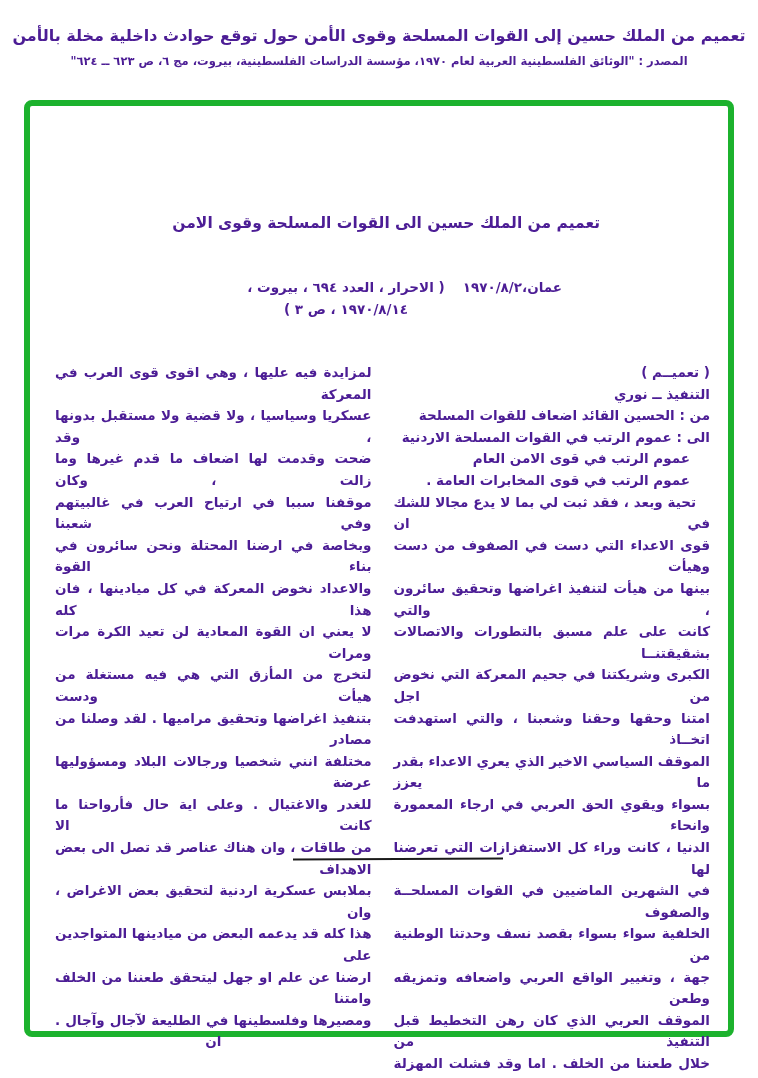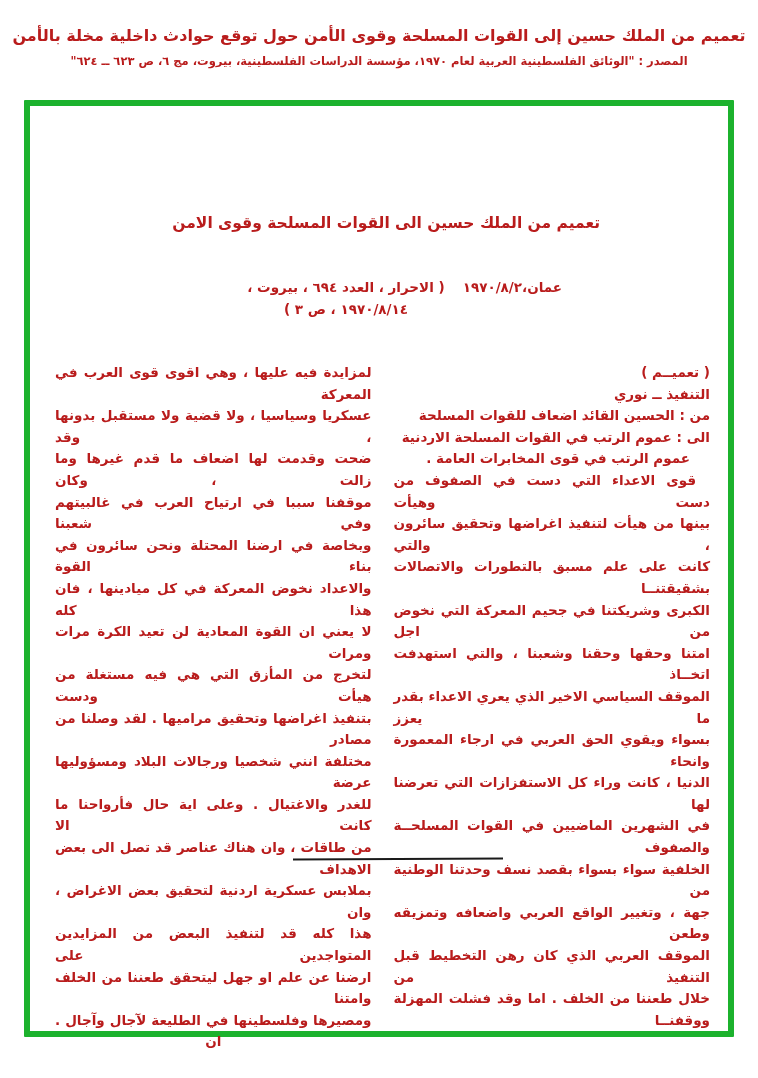--- a/index.html
+++ b/index.html
@@ -9,21 +9,21 @@
     width: 758px;
     height: 1078px;
     overflow: hidden;
     font-family: "DejaVu Sans", sans-serif;
   }
   .page {
     position: relative;
     width: 758px;
     height: 830px;
     background: #ffffff;
-    color: #b91c1c;
+    color: #4c1d95;
     font-weight: 700;
   }
   
   .top-header {
     position: absolute;
     top: 26px;
     left: 0;
     right: 0;
     text-align: center;
     direction: rtl;
@@ -39,21 +39,21 @@
     font-weight: 700;
   }
   
   .frame {
     position: absolute;
     left: 24px;
     top: 100px;
     width: 698px;
     height: 925px;
     border: 6px solid #1cb22d;
-    border-radius: 1px;
+    border-radius: 8px;
     background: transparent;
   }
   
   .doc-title {
     position: absolute;
     top: 102px;
     right: 128px;
     direction: rtl;
     text-align: right;
     font-size: 15.5px;
@@ -143,22 +143,24 @@
       </div>
     </div>
 
     <div class="columns">
 
       <div class="col col-right">
         <div class="memo-heading">( تعميــم )</div>
         <div class="exec-line">التنفيذ ــ نوري</div>
         <div class="addr">من : الحسين القائد اضعاف للقوات المسلحة</div>
         <div class="addr">الى : عموم الرتب في القوات المسلحة الاردنية</div>
+        <div class="addr indent">عموم الرتب في قوى الامن العام</div>
         <div class="addr indent">عموم الرتب في قوى المخابرات العامة .</div>
         <div class="para">
+            <div class="jline">تحية وبعد ، فقد ثبت لي بما لا يدع مجالا للشك في ان</div>
             <div class="jline">قوى الاعداء التي دست في الصفوف من دست وهيأت</div>
             <div class="jline">بينها من هيأت لتنفيذ اغراضها وتحقيق سائرون ، والتي</div>
             <div class="jline">كانت على علم مسبق بالتطورات والاتصالات بشقيقتنــا</div>
             <div class="jline">الكبرى وشريكتنا في جحيم المعركة التي نخوض من اجل</div>
             <div class="jline">امتنا وحقها وحقنا وشعبنا ، والتي استهدفت اتخــاذ</div>
             <div class="jline">الموقف السياسي الاخير الذي يعري الاعداء بقدر ما يعزز</div>
             <div class="jline">بسواء ويقوي الحق العربي في ارجاء المعمورة وانحاء</div>
             <div class="jline">الدنيا ، كانت وراء كل الاستفزازات التي تعرضنا لها</div>
             <div class="jline">في الشهرين الماضيين في القوات المسلحــة والصفوف</div>
             <div class="jline">الخلفية سواء بسواء بقصد نسف وحدتنا الوطنية من</div>
@@ -176,21 +178,21 @@
             <div class="jline">موقفنا سببا في ارتياح العرب في غالبيتهم وفي شعبنا</div>
             <div class="jline">وبخاصة في ارضنا المحتلة ونحن سائرون في بناء القوة</div>
             <div class="jline">والاعداد نخوض المعركة في كل ميادينها ، فان هذا كله</div>
             <div class="jline">لا يعني ان القوة المعادية لن تعيد الكرة مرات ومرات</div>
             <div class="jline">لتخرج من المأزق التي هي فيه مستغلة من هيأت ودست</div>
             <div class="jline">بتنفيذ اغراضها وتحقيق مراميها . لقد وصلنا من مصادر</div>
             <div class="jline">مختلفة انني شخصيا ورجالات البلاد ومسؤوليها عرضة</div>
             <div class="jline">للغدر والاغتيال . وعلى اية حال فأرواحنا ما كانت الا</div>
             <div class="jline">من طاقات ، وان هناك عناصر قد تصل الى بعض الاهداف</div>
             <div class="jline">بملابس عسكرية اردنية لتحقيق بعض الاغراض ، وان</div>
-            <div class="jline">هذا كله قد لتنفيذ البعض من المزايدين المتواجدين على</div>
+            <div class="jline">هذا كله قد يدعمه البعض من ميادينها المتواجدين على</div>
             <div class="jline">ارضنا عن علم او جهل ليتحقق طعننا من الخلف وامتنا</div>
             <div class="jline">ومصيرها وفلسطينها في الطليعة لآجال وآجال . ان</div>
           </div>
       </div>
 
     </div>
   </div>
 
   <div class="divider"></div>
 

